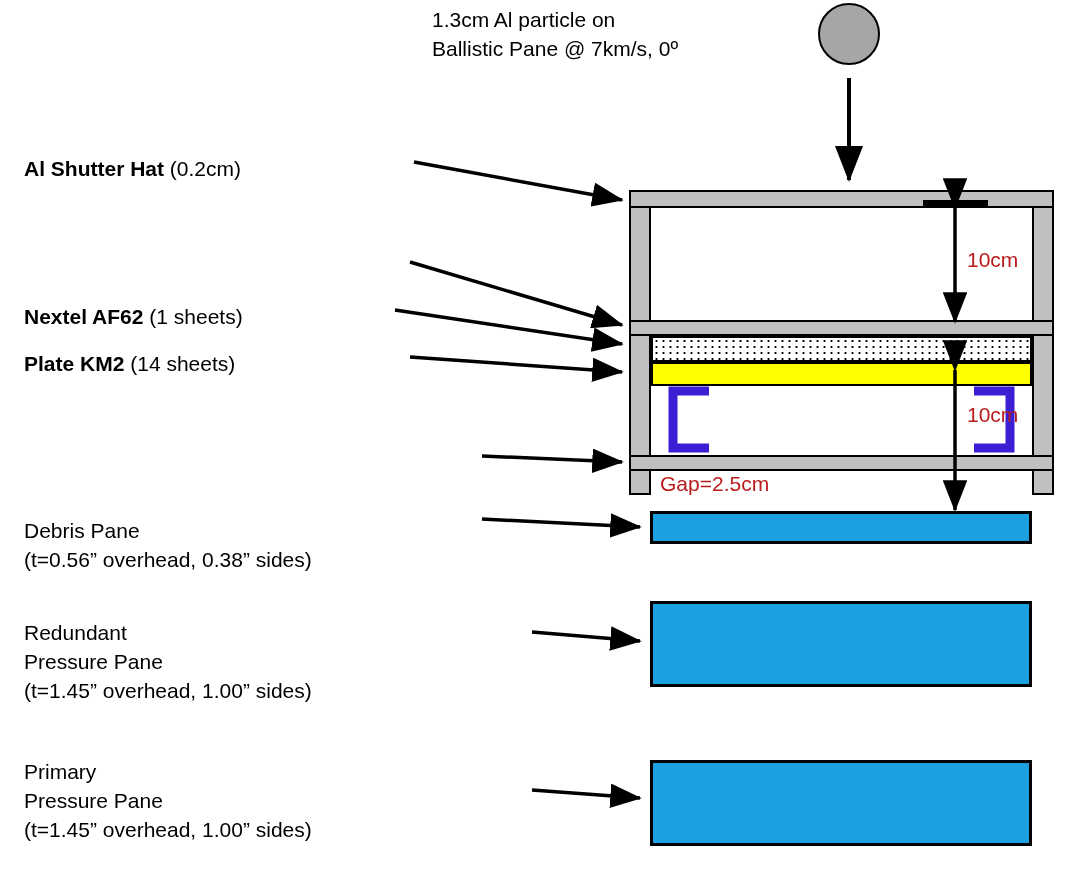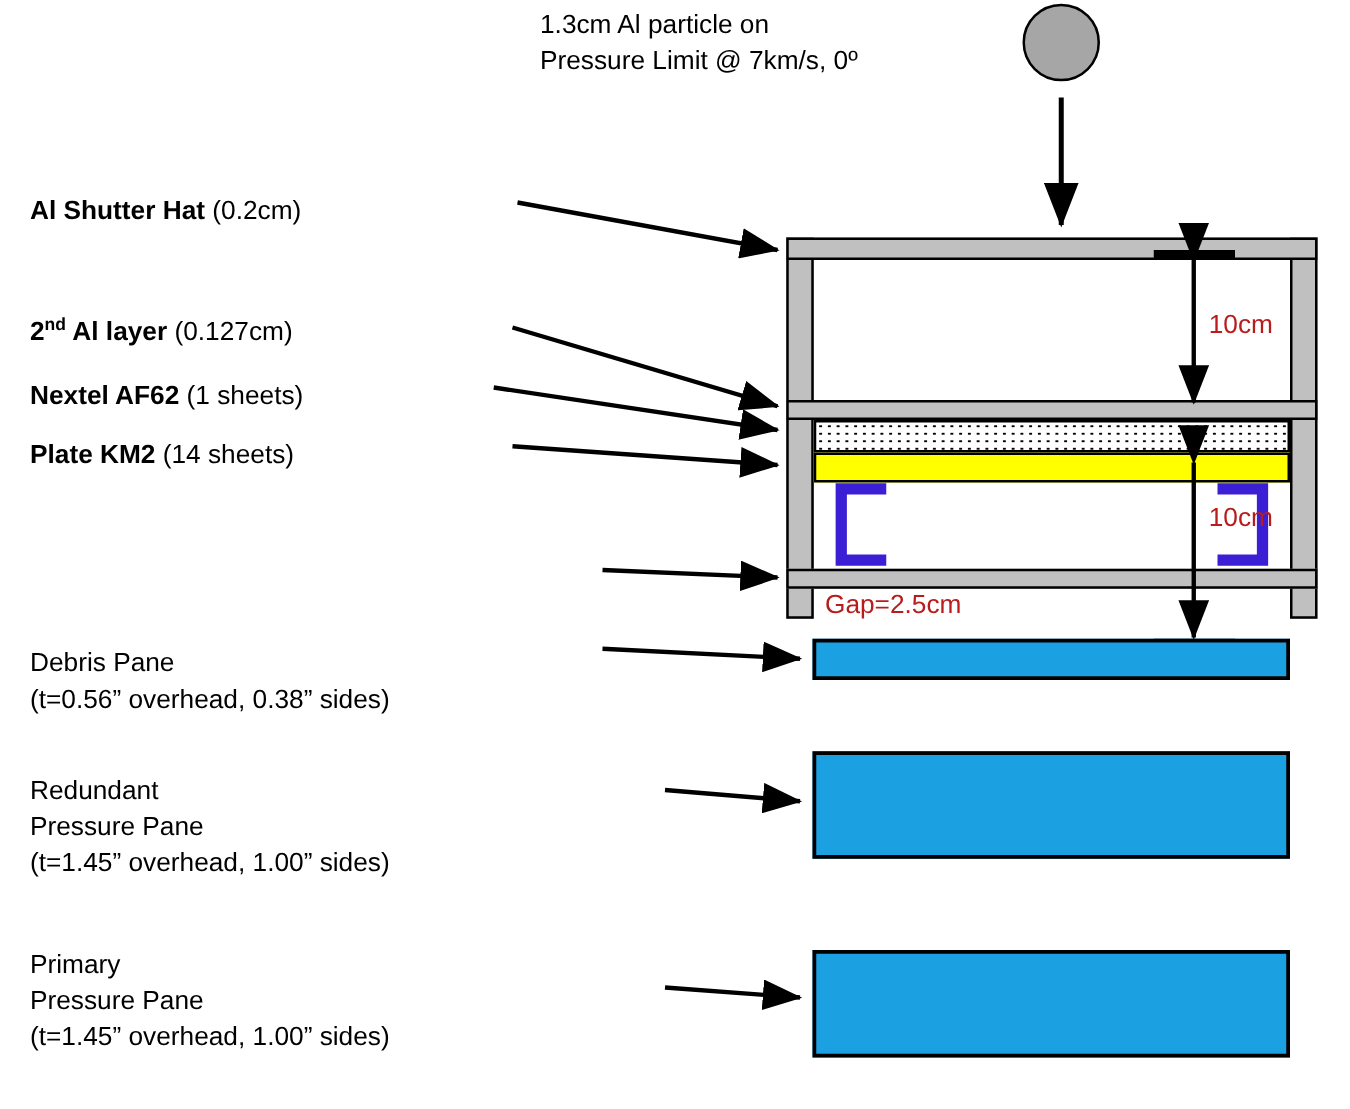--- a/index.html
+++ b/index.html
@@ -76,26 +76,25 @@
     color: #b91c1c;
     white-space: pre;
   }
 </style>
 </head>
 <body>
 
 <div class="stage">
 
   <div class="lbl" style="left:420px; top:6px;">1.3cm Al particle on</div>
-  <div class="lbl" style="left:420px; top:35px;">Pressure Limit @ 7km/s, 0º</div>
+  <div class="lbl" style="left:420px; top:35px;">Ballistic Pane @ 7km/s, 0º</div>
   <div class="circle" style="left:806px; top:3px; width:62px; height:62px;"></div>
 
   <div class="lbl" style="left:12px; top:155px;"><b>Al Shutter Hat</b><span> (0.2cm)</span></div>
 
-  <div class="lbl" style="left:12px; top:246px;"><b>2</b><b class="sup">nd</b><b> Al layer</b><span> (0.127cm)</span></div>
 
   <div class="lbl" style="left:12px; top:303px;"><b>Nextel AF62</b><span> (1 sheets)</span></div>
 
   <div class="lbl" style="left:12px; top:350px;"><b>Plate KM2</b><span> (14 sheets)</span></div>
 
 
   <div class="lbl" style="left:12px; top:517px;">Debris Pane</div>
   <div class="lbl" style="left:12px; top:546px;">(t=0.56” overhead, 0.38” sides)</div>
 
   <div class="lbl" style="left:12px; top:619px;">Redundant</div>

